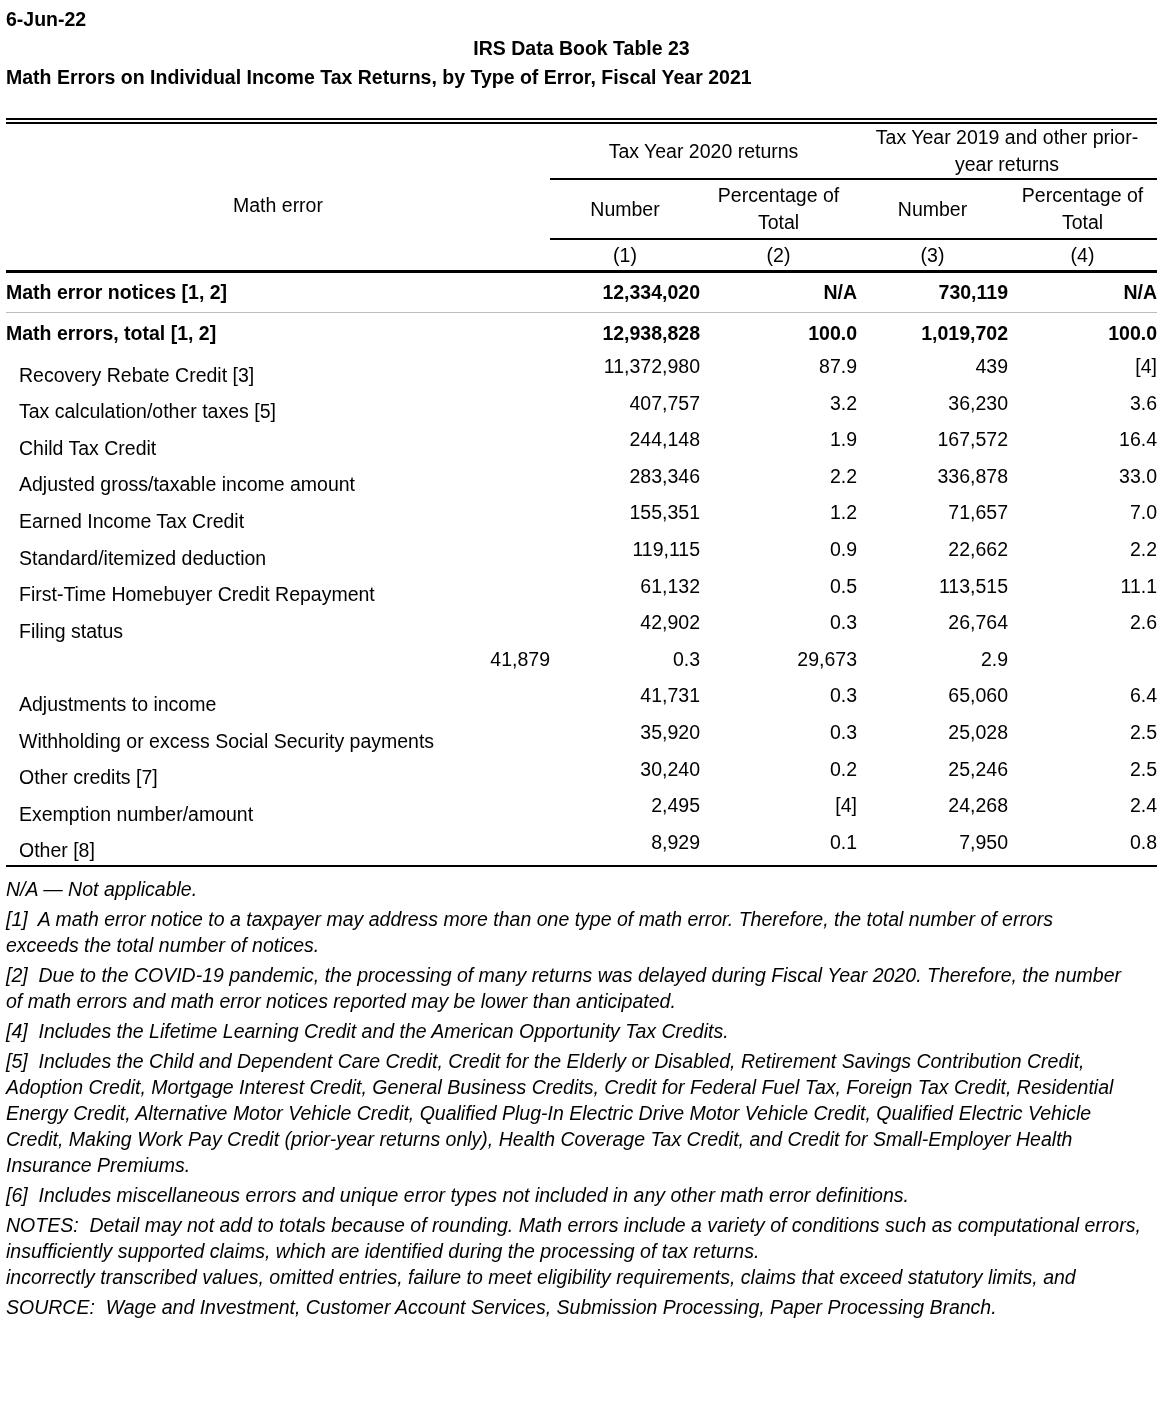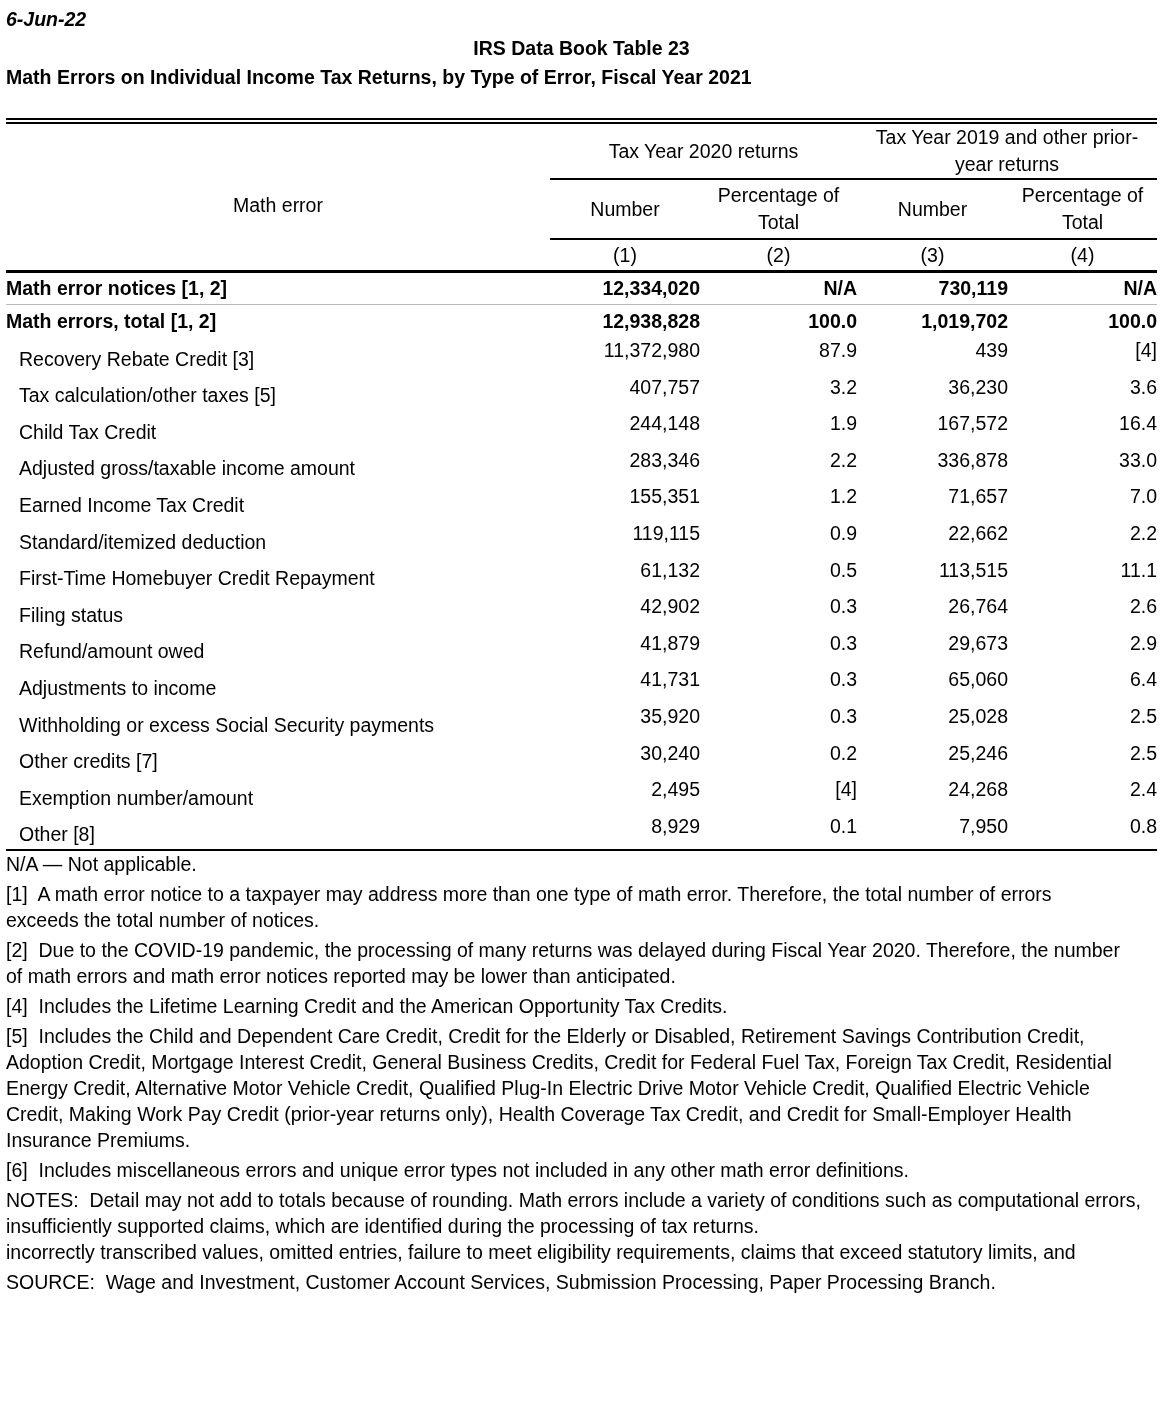--- a/index.html
+++ b/index.html
@@ -8,21 +8,21 @@
     background: #ffffff;
     overflow: hidden;
   }
   body, .page {
     font-family: "Liberation Sans", sans-serif;
     color: #000;
     font-size: 19.5px;
   }
   .page { padding: 0 6px; box-sizing: border-box; width: 1163px; }
 
-  .date     { margin-top: 7px;  line-height: 24px; font-weight: bold; font-style: italic; }
+  .date     { margin-top: 7px;  line-height: 24px; font-weight: bold; }
   .title    { margin-top: 5px;  line-height: 24px; font-weight: bold; text-align: center; }
   .subtitle { margin-top: 5px;  line-height: 24px; font-weight: bold; text-align: left; }
 
   .cols {
     display: grid;
     grid-template-columns: 544px 150px 157px 151px 149px;
   }
 
   
   .thead {
@@ -42,27 +42,27 @@
   .h-idx { grid-row: 3; }
   .h-idx.k0 { grid-column: 1; } .h-idx.k1 { grid-column: 2; } .h-idx.k2 { grid-column: 3; }
   .h-idx.k3 { grid-column: 4; } .h-idx.k4 { grid-column: 5; }
 
   
   .tbody { border-bottom: 2.5px solid #000; }
   .row { height: 36.6px; line-height: 23px; box-sizing: border-box; }
   .row .cell { white-space: pre; overflow: hidden; }
   .row .num { text-align: right; align-self: start; padding-top: 2px; }
   .row .label { align-self: end; padding-bottom: 3px; padding-left: 13px; }
-  .row.bold { height: 32px; font-weight: bold; }
+  .row.bold { height: 40px; font-weight: bold; }
   .row.bold .num, .row.bold .label { align-self: center; padding-top: 0; padding-bottom: 0; }
   .row.bold .label { padding-left: 0; }
   .row.sep { border-bottom: 1px solid #bcbcbc; }
 
   
-  .footnotes { padding-top: 0; }
+  .footnotes { padding-top: 9px; font-style: italic; }
   .footnote { margin-bottom: 4px; }
   .fn-line { line-height: 26px; white-space: pre; }
 </style>
 </head>
 <body>
 
 <div class="page">
 
   <div class="date">6-Jun-22</div>
   <div class="title">IRS Data Book Table 23</div>
@@ -164,21 +164,20 @@
 
   <div class="row cols sub">
     <div class="cell label">Filing status</div>
     <div class="cell num">42,902</div>
     <div class="cell num">0.3</div>
     <div class="cell num">26,764</div>
     <div class="cell num">2.6</div>
   </div>
 
   <div class="row cols sub">
-    <div class="cell label">Refund/amount owed</div>
     <div class="cell num">41,879</div>
     <div class="cell num">0.3</div>
     <div class="cell num">29,673</div>
     <div class="cell num">2.9</div>
   </div>
 
   <div class="row cols sub">
     <div class="cell label">Adjustments to income</div>
     <div class="cell num">41,731</div>
     <div class="cell num">0.3</div>

